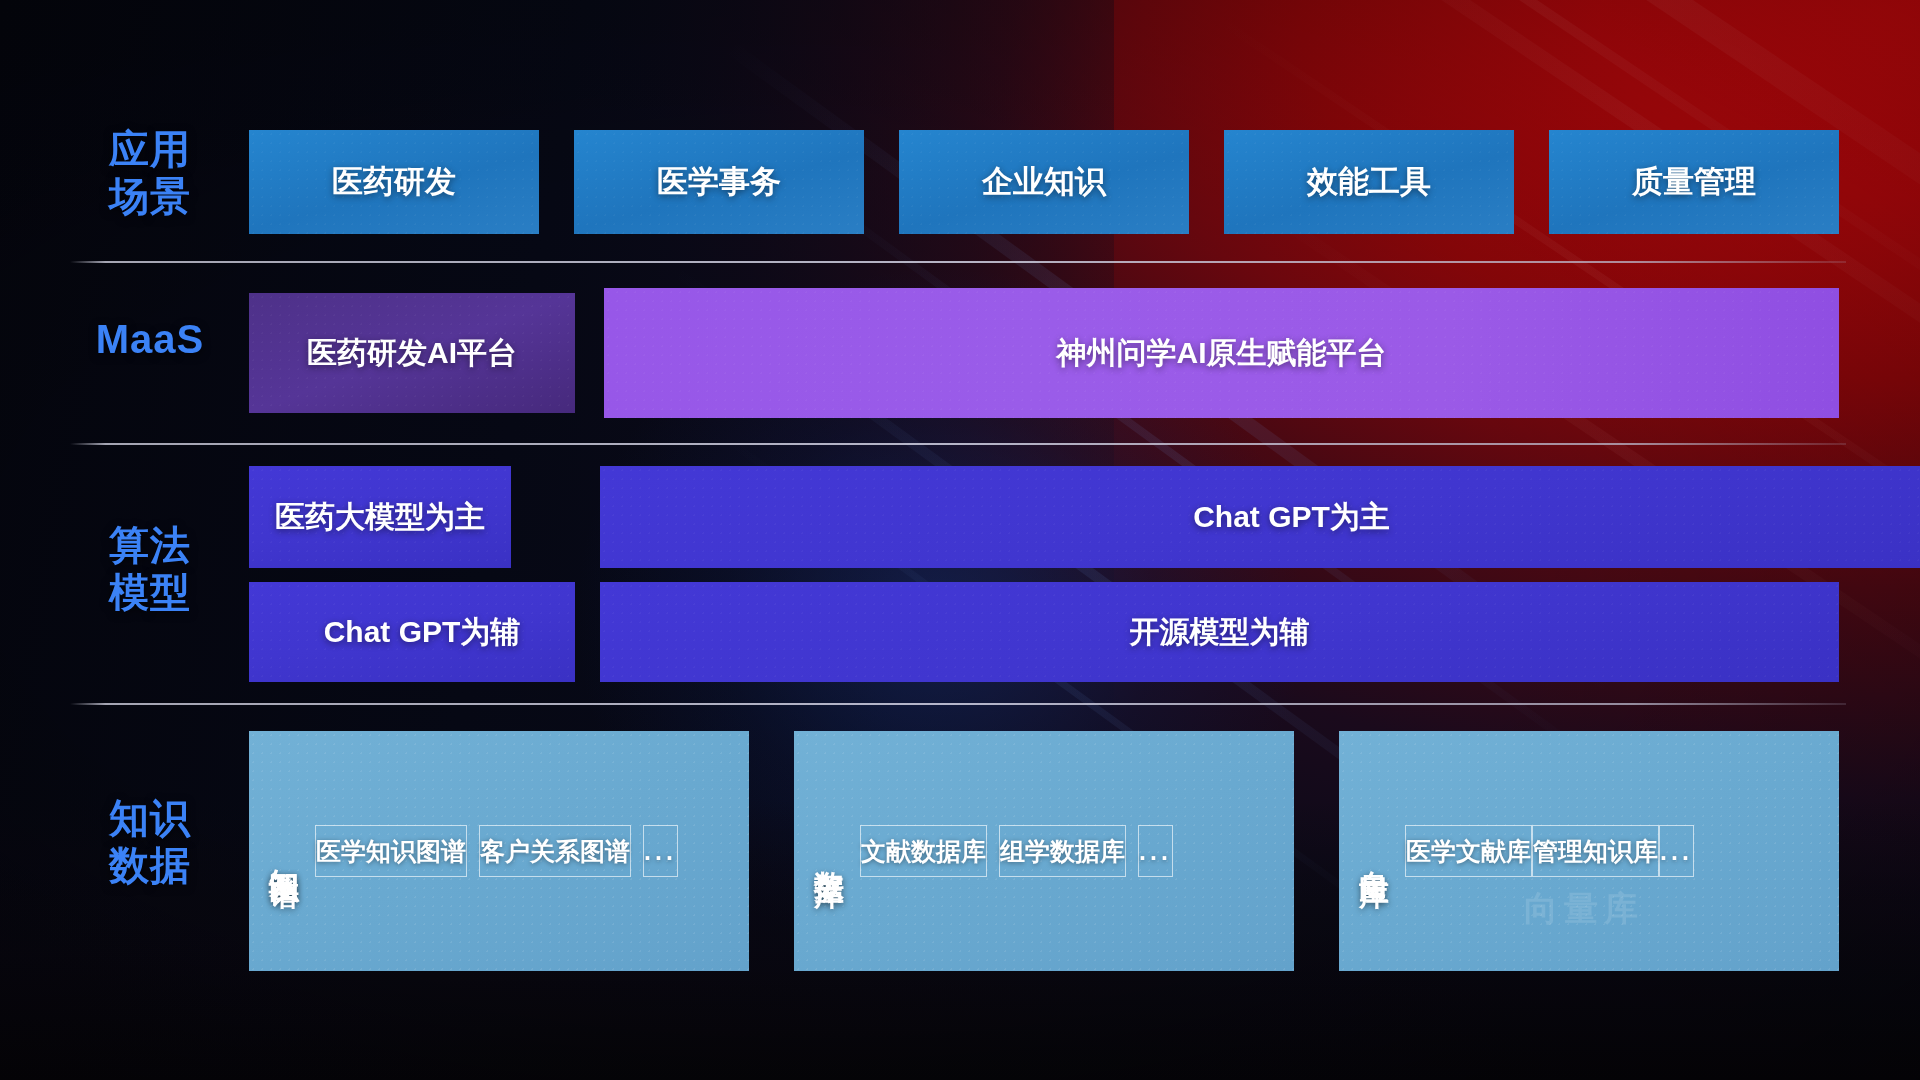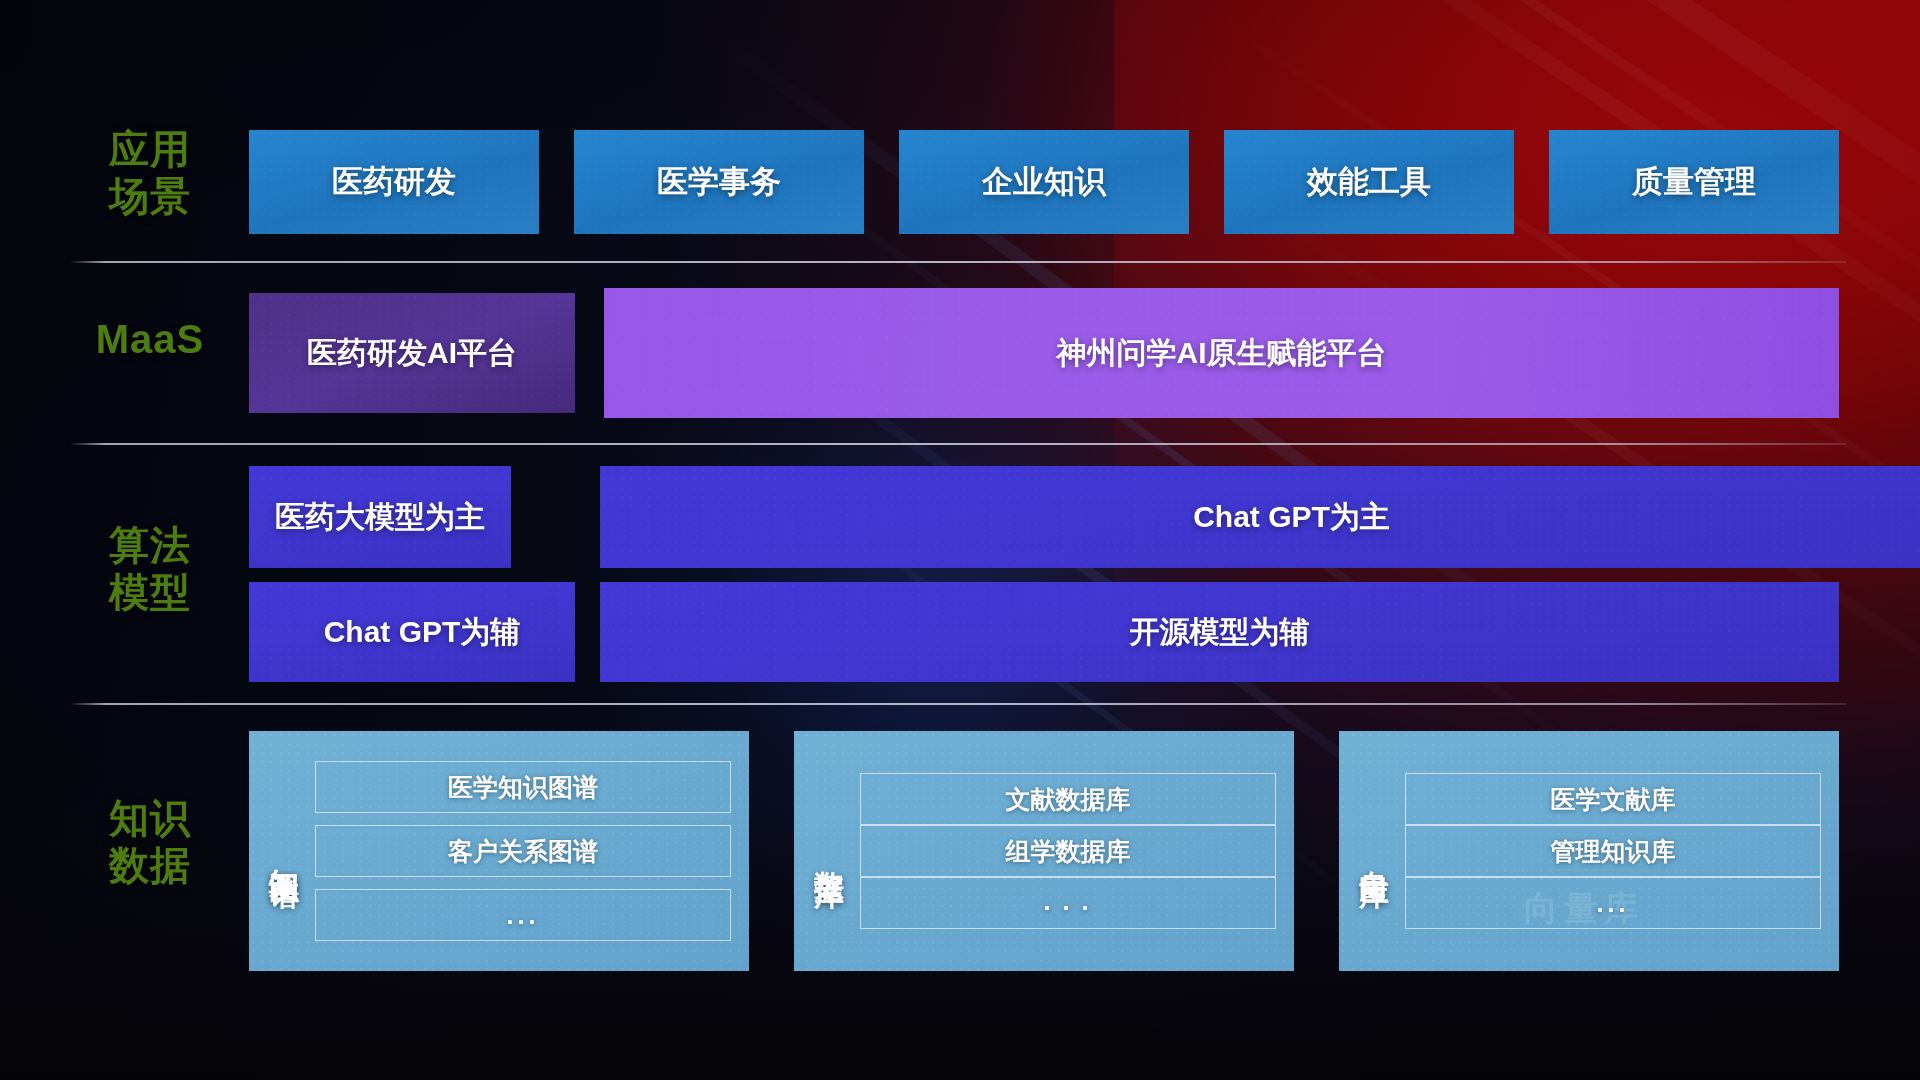--- a/index.html
+++ b/index.html
@@ -45,21 +45,21 @@
   .vignette {
     position:absolute; inset:0;
     background:radial-gradient(95% 85% at 42% 52%, rgba(0,0,0,0) 40%, rgba(0,0,0,0.42) 100%);
   }
 
   
   #stage { position:absolute; inset:0; z-index:2; }
 
   .row-label {
     position:absolute;
-    color:#4d7c0f;
+    color:#3b82f6;
     font-weight:bold;
     letter-spacing:1px;
     text-align:center;
     line-height:1.18;
     text-shadow:0 2px 8px rgba(0,0,0,0.65);
     white-space:pre-line;
   }
 
   .divider {
     position:absolute;
@@ -107,21 +107,21 @@
     position:relative; z-index:1;
     color:#ffffff; font-weight:bold;
     writing-mode:vertical-rl; text-orientation:upright;
     letter-spacing:3px; line-height:1;
     flex:0 0 auto;
     text-shadow:0 2px 6px rgba(0,0,0,0.35);
   }
   .panel-items {
     position:relative; z-index:1;
     flex:1 1 auto;
-    display:flex; flex-direction:column;
+    display:flex; flex-direction:row;
   }
   .sub-box {
     border:1px solid rgba(255,255,255,0.62);
     display:flex; align-items:center; justify-content:center;
     color:#ffffff; font-weight:bold;
     text-shadow:0 1px 5px rgba(0,0,0,0.40);
   }
   .sub-box.is-ellipsis { letter-spacing:4px; }
 
   .watermark {
@@ -218,21 +218,21 @@
         <span>客户关系图谱</span>
       </div>
       <div class="sub-box is-ellipsis" style="height:52px; font-size:25px;">
         <span>...</span>
       </div>
     </div>
   </div>
 
   <div class="panel" style="left:794px; top:731px; width:500px; height:240px; padding:14px 18px 14px 20px;">
     <div class="panel-label" style="font-size:30px; margin-right:16px;">数据库</div>
-    <div class="panel-items" style="font-family:Liberation Mono, monospace;">
+    <div class="panel-items" style="gap:12px;">
       <div class="sub-box" style="height:52px; font-size:25px;">
         <span>文献数据库</span>
       </div>
       <div class="sub-box" style="height:52px; font-size:25px;">
         <span>组学数据库</span>
       </div>
       <div class="sub-box is-ellipsis" style="height:52px; font-size:25px;">
         <span>...</span>
       </div>
     </div>

